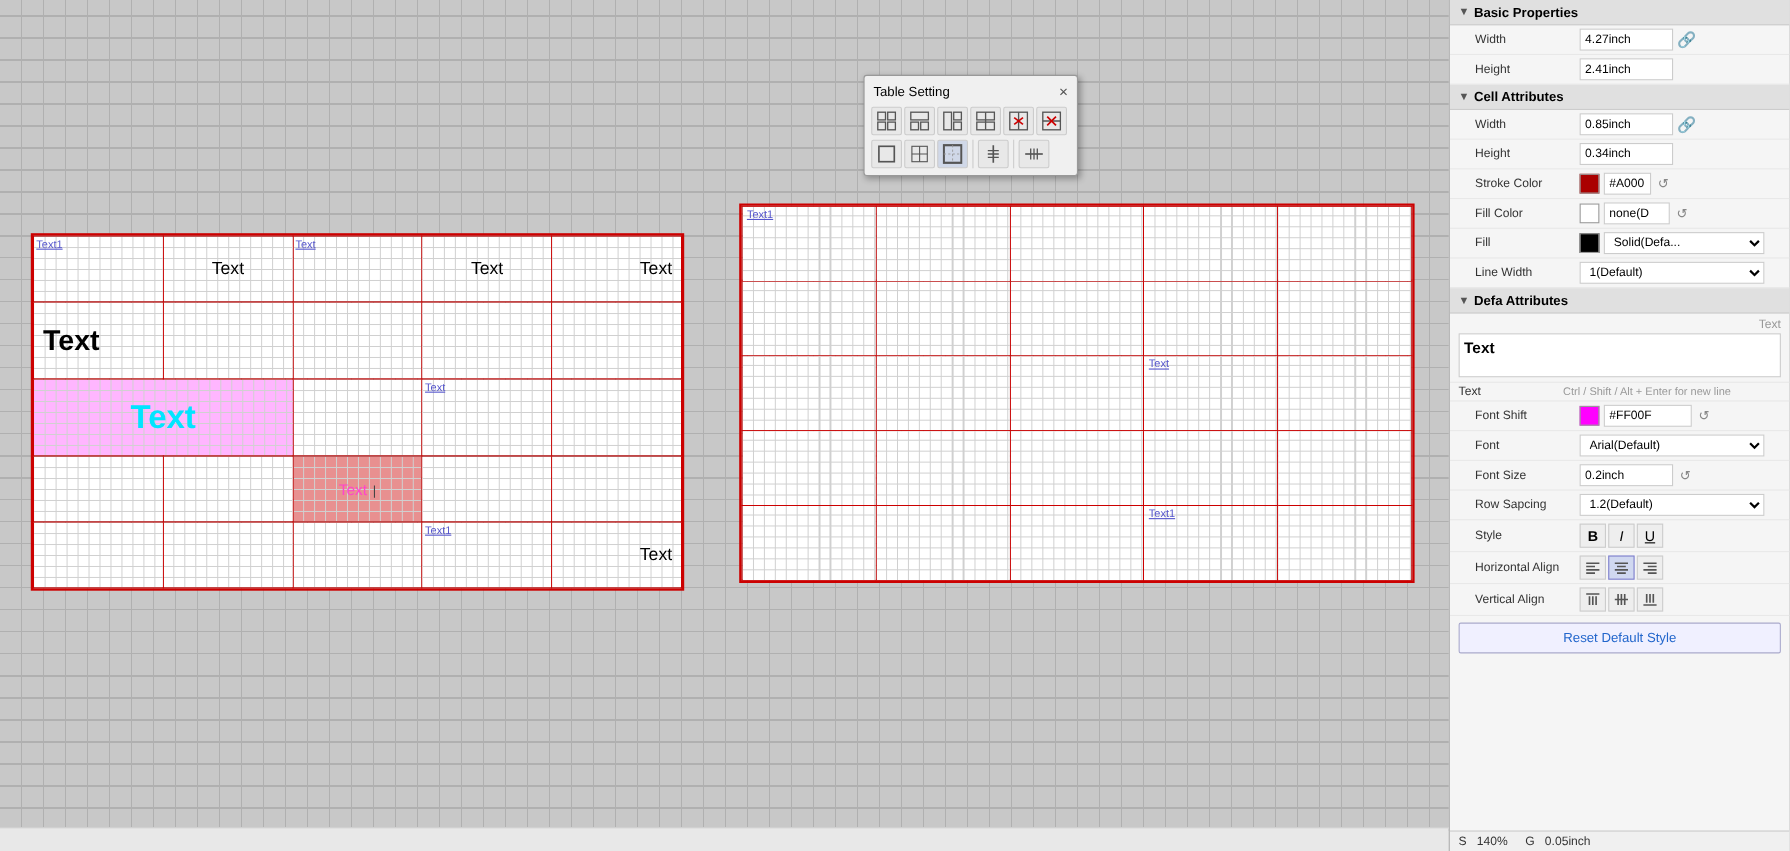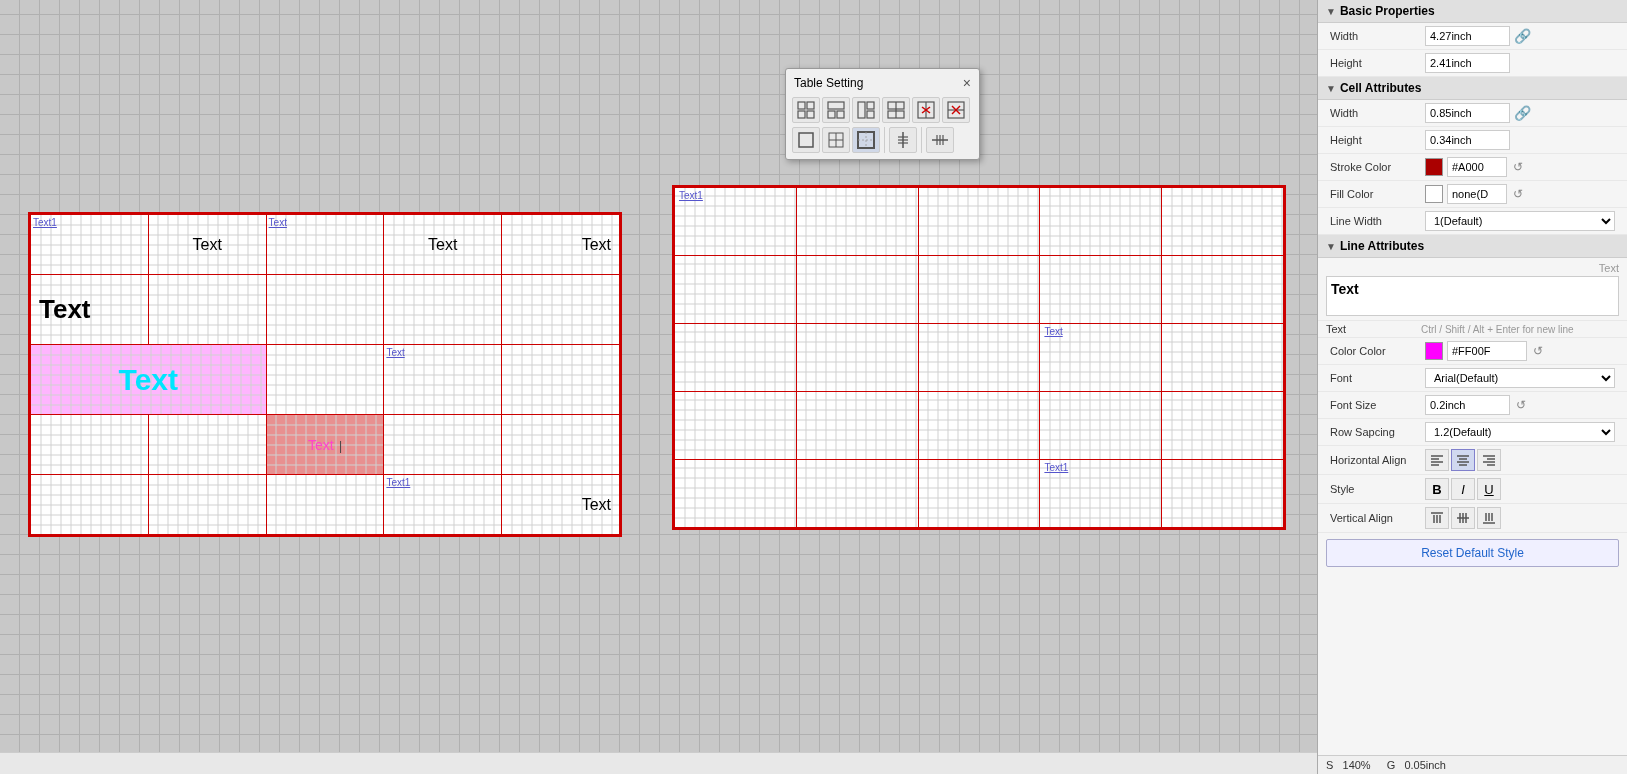--- a/index.html
+++ b/index.html
@@ -164,21 +164,21 @@
       gap: 4px;
     }
     .section-header .triangle {
       color: #555;
       font-size: 10px;
     }
 
     .prop-row {
       display: flex;
       align-items: center;
-      padding: 3px 12px;
+      padding: 3px 23px;
       border-bottom: 1px solid #e8e8e8;
       min-height: 26px;
     }
     .prop-label {
       width: 95px;
       color: #333;
       font-size: 11px;
       flex-shrink: 0;
     }
     .prop-value {
@@ -581,63 +581,72 @@
     <span class="prop-label">Height</span>
     <div class="prop-value">
       <input class="prop-input" value="0.34inch" style="">
     </div>
   </div>
 
   <div class="prop-row">
     <span class="prop-label">Stroke Color</span>
     <div class="prop-value">
       <span class="color-swatch" style="background:#aa0000;"></span>
-      <input class="prop-input" value="#A000" style="width: 60px;">
+      <input class="prop-input" value="#A000" style="width: 43px;">
       <span class="refresh-icon">↺</span>
     </div>
   </div>
 
   <div class="prop-row">
     <span class="prop-label">Fill Color</span>
     <div class="prop-value">
       <span class="color-swatch" style="background:white; border:1px solid #999;"></span>
       <input class="prop-input" value="none(D" style="width: 60px;">
       <span class="refresh-icon">↺</span>
     </div>
   </div>
 
+  <div class="prop-row">
+    <span class="prop-label">Fill</span>
+    <div class="prop-value">
+      <span class="color-swatch" style="background:#000000;"></span>
+      <select class="select-box">
+        <option>Solid(Defa...</option>
+      </select>
+    </div>
+  </div>
 
   <div class="prop-row">
     <span class="prop-label">Line Width</span>
     <div class="prop-value">
       <select class="select-box">
         <option>1(Default)</option>
       </select>
     </div>
   </div>
 
   <div class="section-header">
     <span class="triangle">▼</span>
-    <span>Line Attributes</span>
+    <span>Defa Attributes</span>
   </div>
 
   <div class="text-preview-area">
     <div class="text-preview-label">Text</div>
     <div class="text-preview-box">
       <span>Text</span>
     </div>
   </div>
 
   <div class="text-edit-row">
     <span class="text-edit-label">Text</span>
     <span class="text-edit-hint">Ctrl / Shift / Alt + Enter for new line</span>
   </div>
 
   <div class="prop-row">
-    <span class="prop-label">Color Color</span>
+    <span class="prop-label">Font Shift</span>
     <div class="prop-value">
       <span class="color-swatch" style="background:#ff00ff;"></span>
       <input class="prop-input" value="#FF00F" style="width: 80px;">
       <span class="refresh-icon">↺</span>
     </div>
   </div>
 
   <div class="prop-row">
     <span class="prop-label">Font</span>
     <div class="prop-value">
@@ -654,20 +663,37 @@
       <span class="refresh-icon">↺</span>
     </div>
   </div>
 
   <div class="prop-row">
     <span class="prop-label">Row Sapcing</span>
     <div class="prop-value">
       <select class="select-box">
         <option>1.2(Default)</option>
       </select>
+    </div>
+  </div>
+
+  <div class="prop-row">
+    <span class="prop-label">Style</span>
+    <div class="prop-value">
+      <div class="style-btn-group">
+        <button class="style-btn">
+            <b>B</b>
+          </button>
+        <button class="style-btn">
+            <i>I</i>
+          </button>
+        <button class="style-btn">
+            <u>U</u>
+          </button>
+      </div>
     </div>
   </div>
 
   <div class="prop-row">
     <span class="prop-label">Horizontal Align</span>
     <div class="prop-value">
       <div class="align-btn-group">
         <button class="align-btn">
           <svg width="14" height="14" viewBox="0 0 14 14">
               <line x1="1" y1="3" x2="13" y2="3" stroke="#555" stroke-width="1.5"></line>
@@ -690,37 +716,20 @@
               <line x1="5" y1="6" x2="13" y2="6" stroke="#555" stroke-width="1.5"></line>
               <line x1="1" y1="9" x2="13" y2="9" stroke="#555" stroke-width="1.5"></line>
               <line x1="5" y1="12" x2="13" y2="12" stroke="#555" stroke-width="1.5"></line>
             </svg>
         </button>
       </div>
     </div>
   </div>
 
   <div class="prop-row">
-    <span class="prop-label">Style</span>
-    <div class="prop-value">
-      <div class="style-btn-group">
-        <button class="style-btn">
-            <b>B</b>
-          </button>
-        <button class="style-btn">
-            <i>I</i>
-          </button>
-        <button class="style-btn">
-            <u>U</u>
-          </button>
-      </div>
-    </div>
-  </div>
-
-  <div class="prop-row">
     <span class="prop-label">Vertical Align</span>
     <div class="prop-value">
       <div class="align-btn-group">
         <button class="align-btn">
           <svg width="14" height="14" viewBox="0 0 14 14">
               <line x1="1" y1="2" x2="13" y2="2" stroke="#555" stroke-width="1.5"></line>
               <line x1="4" y1="4" x2="4" y2="12" stroke="#555" stroke-width="1.5"></line>
               <line x1="7" y1="4" x2="7" y2="12" stroke="#555" stroke-width="1.5"></line>
               <line x1="10" y1="4" x2="10" y2="12" stroke="#555" stroke-width="1.5"></line>
             </svg>

